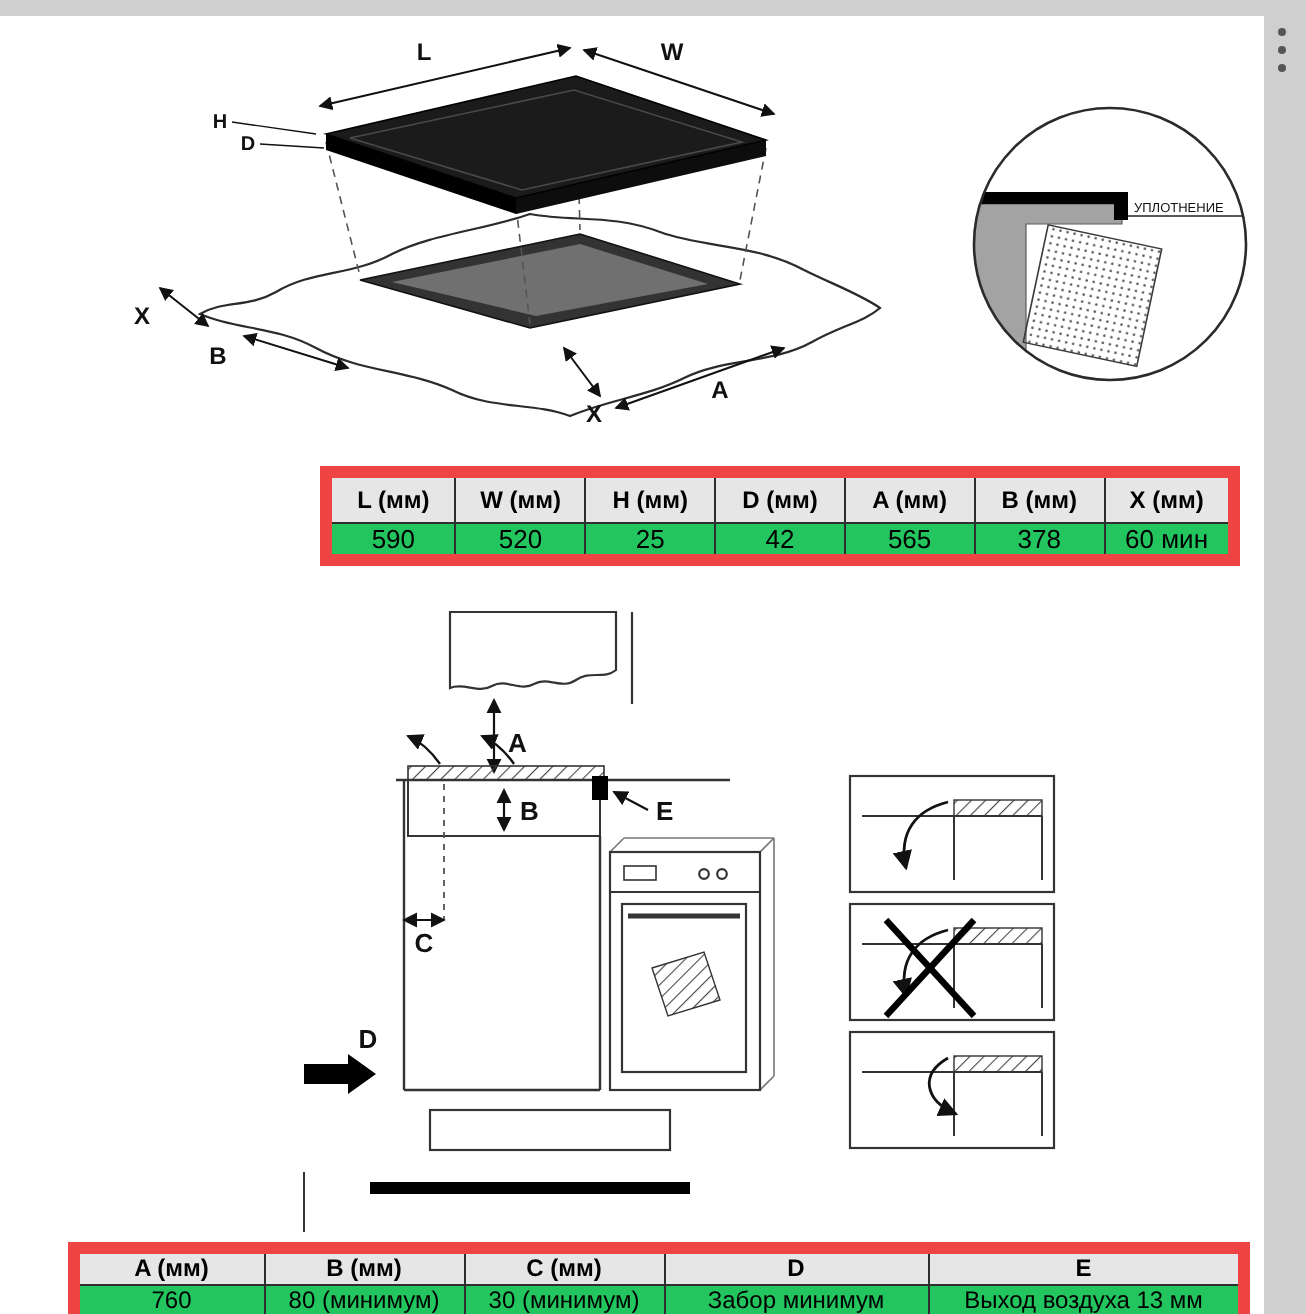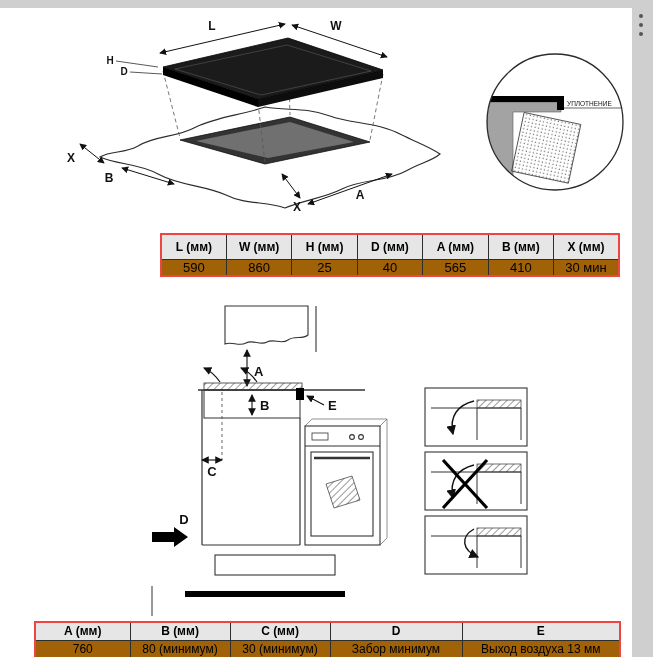--- a/index.html
+++ b/index.html
@@ -8,21 +8,21 @@
     position: relative; width: 653px; height: 657px;
     background: #cfcfcf; overflow: hidden;
     font-family: "Liberation Sans", sans-serif;
   }
   .paper { position: absolute; left: 0; top: 8px; width: 632px; height: 649px; background: #ffffff; }
   .more-dots {
     position: absolute; top: 14px; right: 7px; width: 10px;
     display: flex; flex-direction: column; align-items: center; gap: 5px; cursor: pointer;
   }
   .more-dots span { width: 4px; height: 4px; border-radius: 50%; background: #555; }
-  .tbl { position: absolute; border-collapse: collapse; background: #a16207; border: 2px solid #ef4444; table-layout: fixed; }
+  .tbl { position: absolute; border-collapse: collapse; background: #22c55e; border: 6px solid #ef4444; table-layout: fixed; }
   .tbl th, .tbl td { border: 1px solid #2e2e2e; text-align: center; padding: 0 2px; overflow: hidden; white-space: nowrap; }
   .tbl th { background: #e6e6e6; font-weight: bold; }
   #table1 { left: 160px; top: 233px; width: 460px; }
   #table1 th { height: 25px; font-size: 12px; }
   #table1 td { height: 14px; font-size: 13px; }
   #table2 { left: 34px; top: 621px; width: 585px; }
   #table2 th { height: 18px; font-size: 12px; }
   #table2 td { height: 18px; font-size: 12px; }
   .svg-abs { position: absolute; }
   svg text { font-family: "Liberation Sans", sans-serif; }
@@ -121,26 +121,26 @@
       <th>L (мм)</th>
       <th>W (мм)</th>
       <th>H (мм)</th>
       <th>D (мм)</th>
       <th>A (мм)</th>
       <th>B (мм)</th>
       <th>X (мм)</th>
     </tr>
     <tr>
       <td>590</td>
-      <td>860</td>
+      <td>520</td>
       <td>25</td>
-      <td>40</td>
+      <td>42</td>
       <td>565</td>
-      <td>410</td>
-      <td>30 мин</td>
+      <td>378</td>
+      <td>60 мин</td>
     </tr>
   </tbody>
     </table>
 
   <svg class="svg-abs" style="left:140px;top:300px" width="400" height="318" viewBox="0 0 400 318">
     <defs>
       <marker id="m2" viewBox="0 0 8 8" refX="7" refY="4" markerWidth="7" markerHeight="7" orient="auto-start-reverse">
         <path d="M0,0 L8,4 L0,8 Z" fill="#111"></path>
       </marker>
       <pattern id="hat2" width="5" height="5" patternUnits="userSpaceOnUse" patternTransform="rotate(45)">

